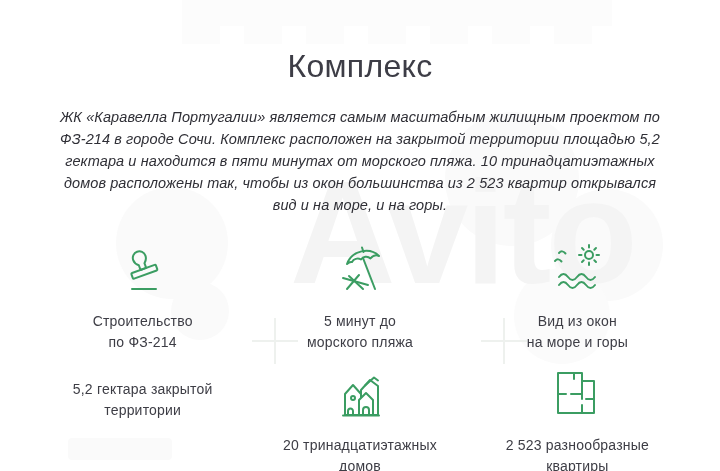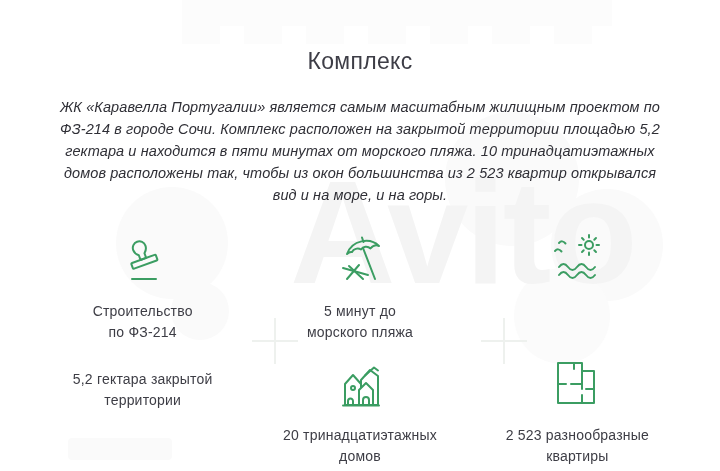--- a/index.html
+++ b/index.html
@@ -26,21 +26,21 @@
   .wm-topbar  { position:absolute; left:150px; top:0; width:430px; height:26px; background:#fcfcfc; }
   .wm-teeth   { position:absolute; left:150px; top:26px; width:430px; height:18px;
                 background:repeating-linear-gradient(90deg,#fcfcfc 0 38px,#ffffff 38px 62px); }
   .wm-blob    { position:absolute; left:36px; top:438px; width:104px; height:22px; background:#fafafa; border-radius:4px; }
 
   
   .content { position:relative; z-index:1; }
   .page-title {
     padding-top:48px;
     text-align:center;
-    font-size:23px; font-weight:400;
+    font-size:32px; font-weight:400;
     color:#3d3d46; letter-spacing:0.3px;
   }
   .description {
     width:608px; margin:21px auto 0;
     text-align:center;
     font-size:14.5px; line-height:22px; font-weight:500;
     color:#2f2f36; letter-spacing:0.1px;font-style:italic;
   }
   .features {
     width:652px; margin:26px auto 0;
@@ -130,20 +130,22 @@
             <line class="stroke" x1="32.5" y1="13" x2="30" y2="13"></line>
             <line class="stroke" x1="47.5" y1="13" x2="50" y2="13"></line>
             <line class="stroke" x1="34.7" y1="7.7" x2="33" y2="6"></line>
             <line class="stroke" x1="45.3" y1="7.7" x2="47" y2="6"></line>
             <line class="stroke" x1="34.7" y1="18.3" x2="33" y2="20"></line>
             <line class="stroke" x1="45.3" y1="18.3" x2="47" y2="20"></line>
             <path class="stroke" d="M10 35 q4.5 -6 9 0 t9 0 t9 0 t9 0"></path>
             <path class="stroke" d="M10 43 q4.5 -6 9 0 t9 0 t9 0 t9 0"></path>
           </svg>
         </div>
+        <div class="feature-label">Вид из окон
+на море и горы</div>
       </div>
 
       <div class="feature">
         <div class="feature-label">5,2 гектара закрытой
 территории</div>
       </div>
 
       <div class="feature">
         <div class="icon-box">
           <svg viewBox="0 0 56 56">

